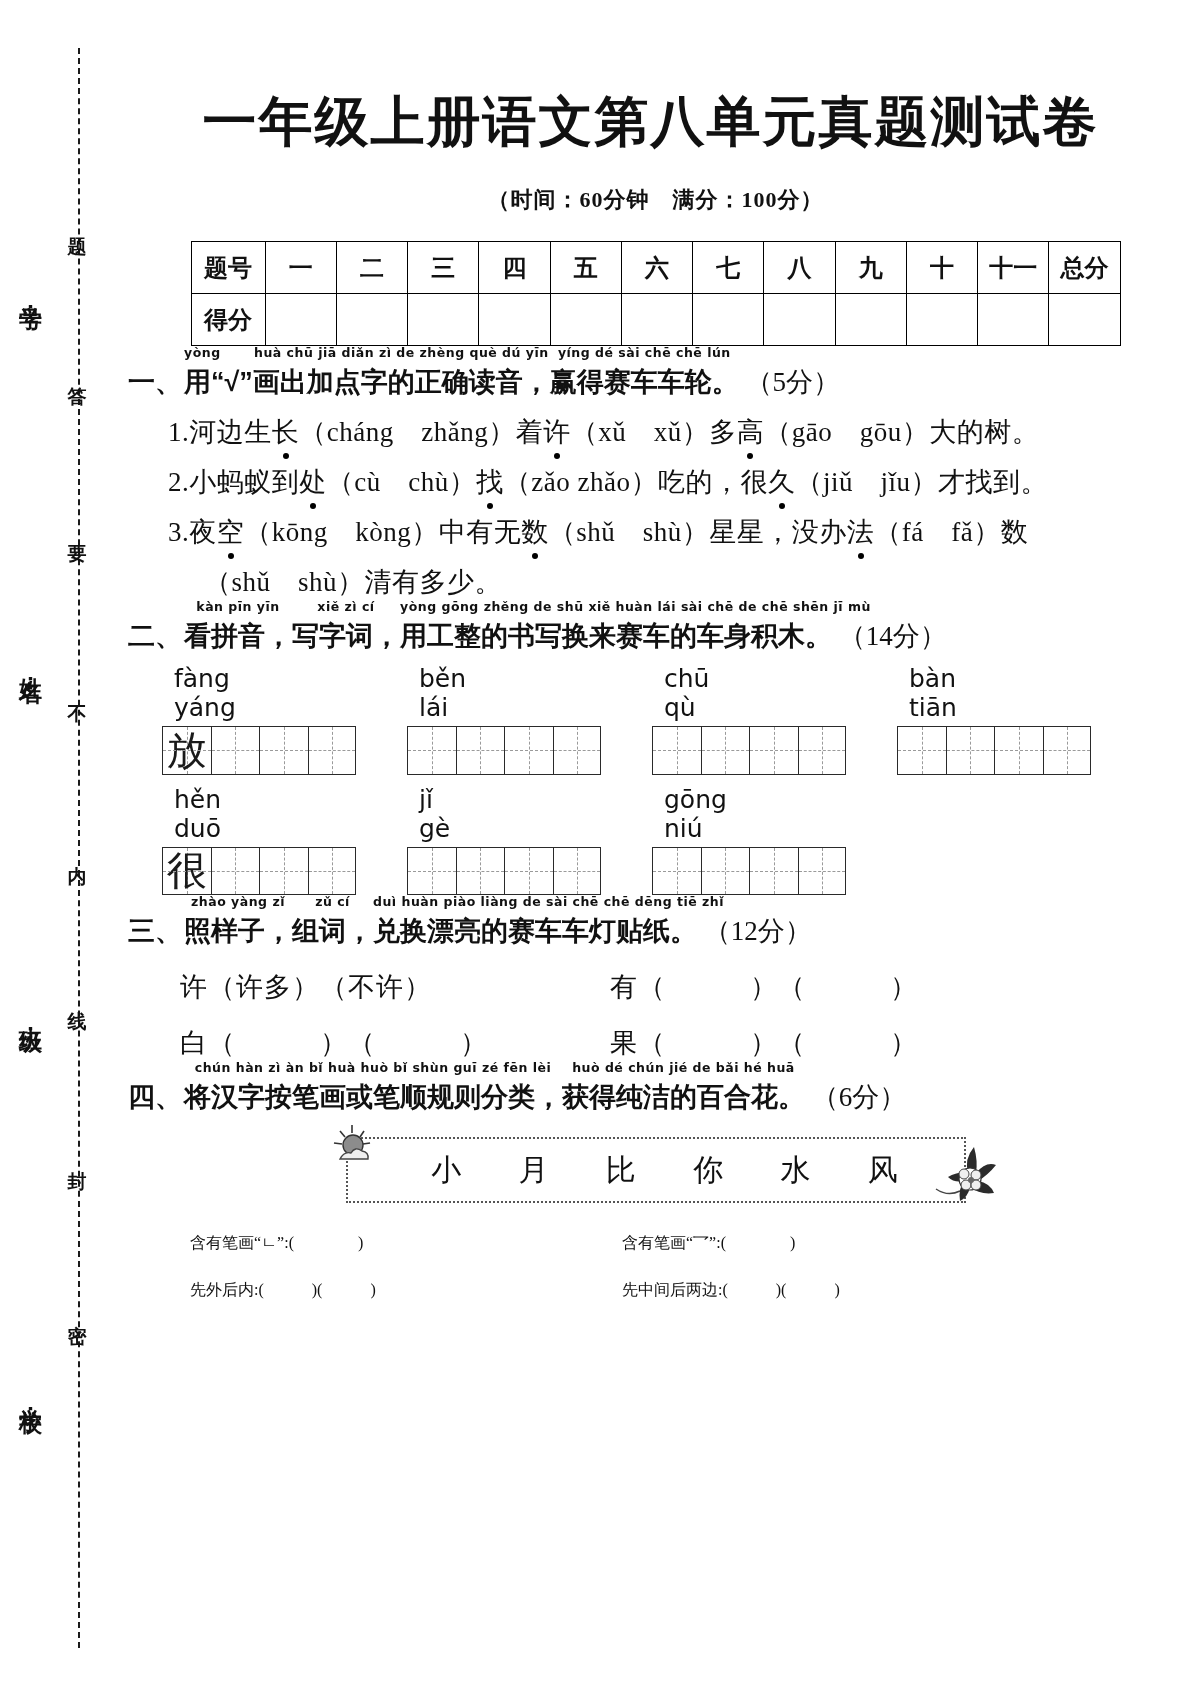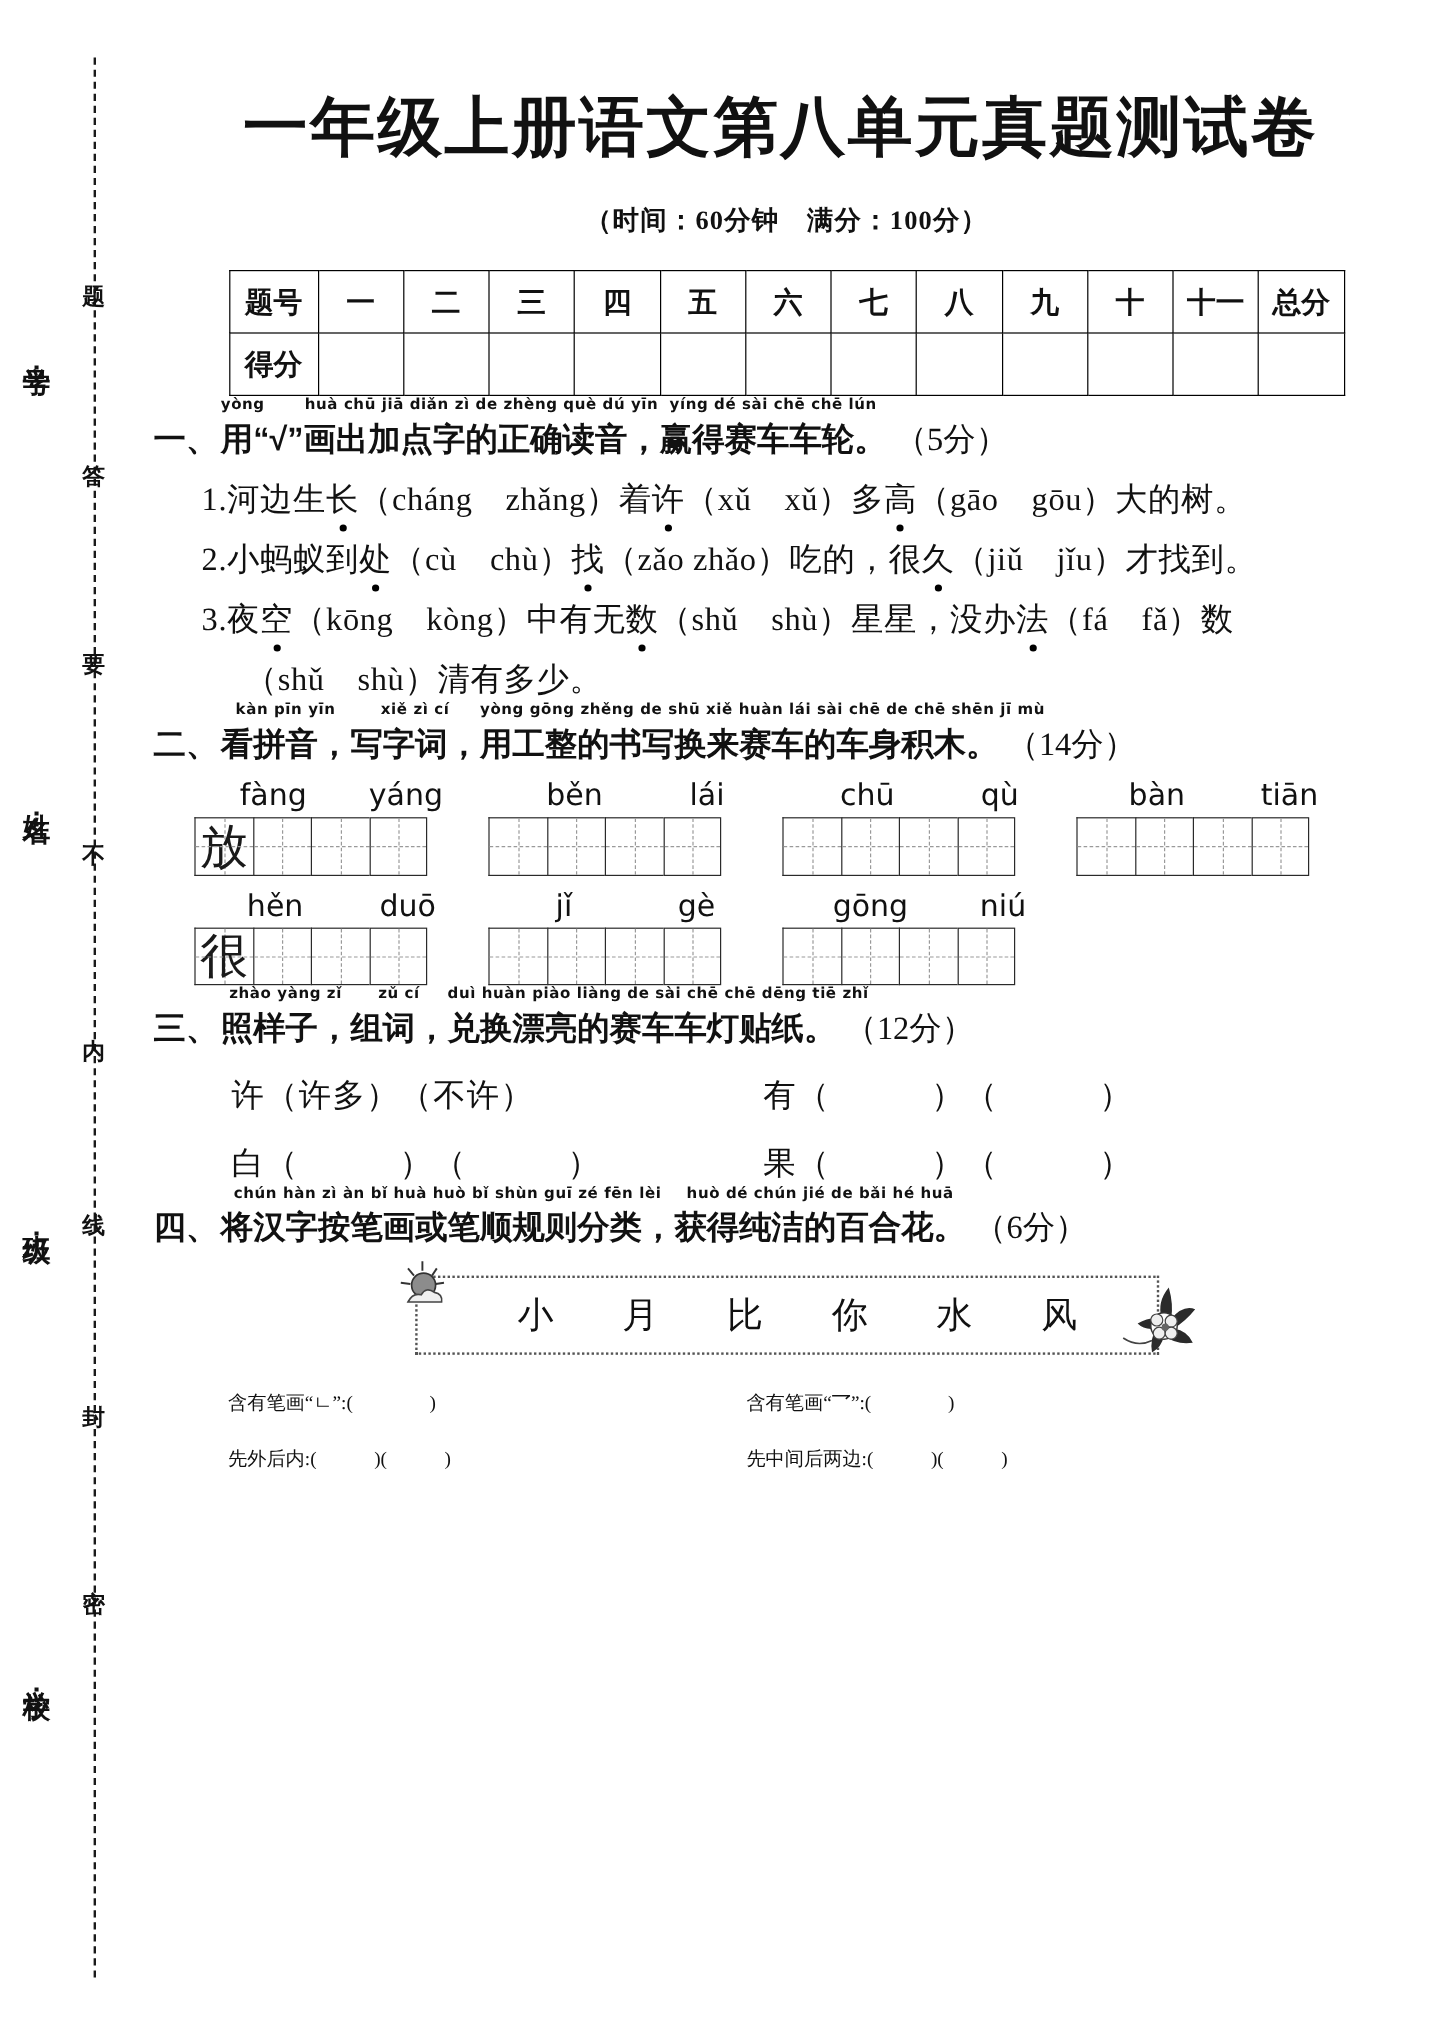--- a/index.html
+++ b/index.html
@@ -35,21 +35,21 @@
     left:16px;
     font-size:23px;
   }
   .seal-word{
     left:64px;
     font-size:19px;
   }
 
   
   .sheet{
-    position:absolute; left:120px; top:0; width:1071px; height:1500px;
+    position:absolute; left:120px; top:16px; width:1071px; height:1500px;
   }
 
   .title{
     text-align:center;
     font-family:"Liberation Serif","DejaVu Serif",serif;
     font-weight:bold;
     font-size:54px;
     letter-spacing:2px;
     margin:70px 0 0 0;
     padding-right:10px;
@@ -140,20 +140,21 @@
     padding-left:42px;
   }
   .grid-group{ width:245px; }
   .grid-py{
     display:flex;
     justify-content:space-around;
     font-family:"DejaVu Sans","Liberation Sans",sans-serif;
     font-size:25px;
     padding:0 12px 4px 12px;
     letter-spacing:0px;
+    flex-direction:column;
   }
   .boxes{
     display:flex;
     width:194px;
   }
   .cellbox{
     width:48.5px; height:48.5px;
     border:1.4px solid #2a2a2a;
     border-right-width:0;
     position:relative;
@@ -181,21 +182,21 @@
   }
 
   
   .wordrow{
     display:flex;
     margin-top:20px;
     padding-left:60px;
     font-size:27px;
     letter-spacing:1px;
   }
-  .wordcell{ width:430px; white-space:nowrap;margin-left:13px; }
+  .wordcell{ width:430px; white-space:nowrap; }
 
   
   .charbox-wrap{
     position:relative;
     margin:22px auto 0 auto;
     width:620px;
     height:70px;
   }
   .charbox{
     position:absolute; left:0; top:0;

